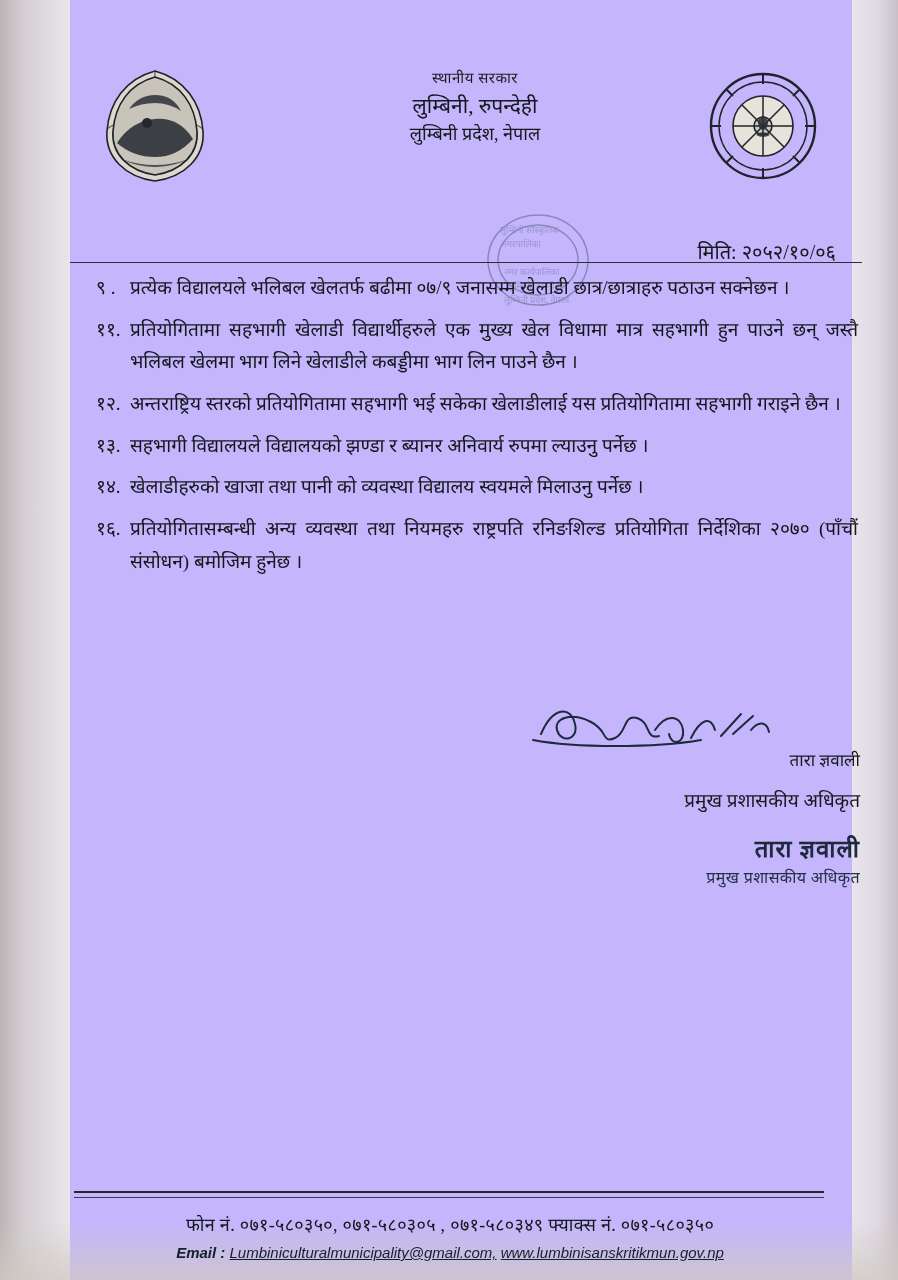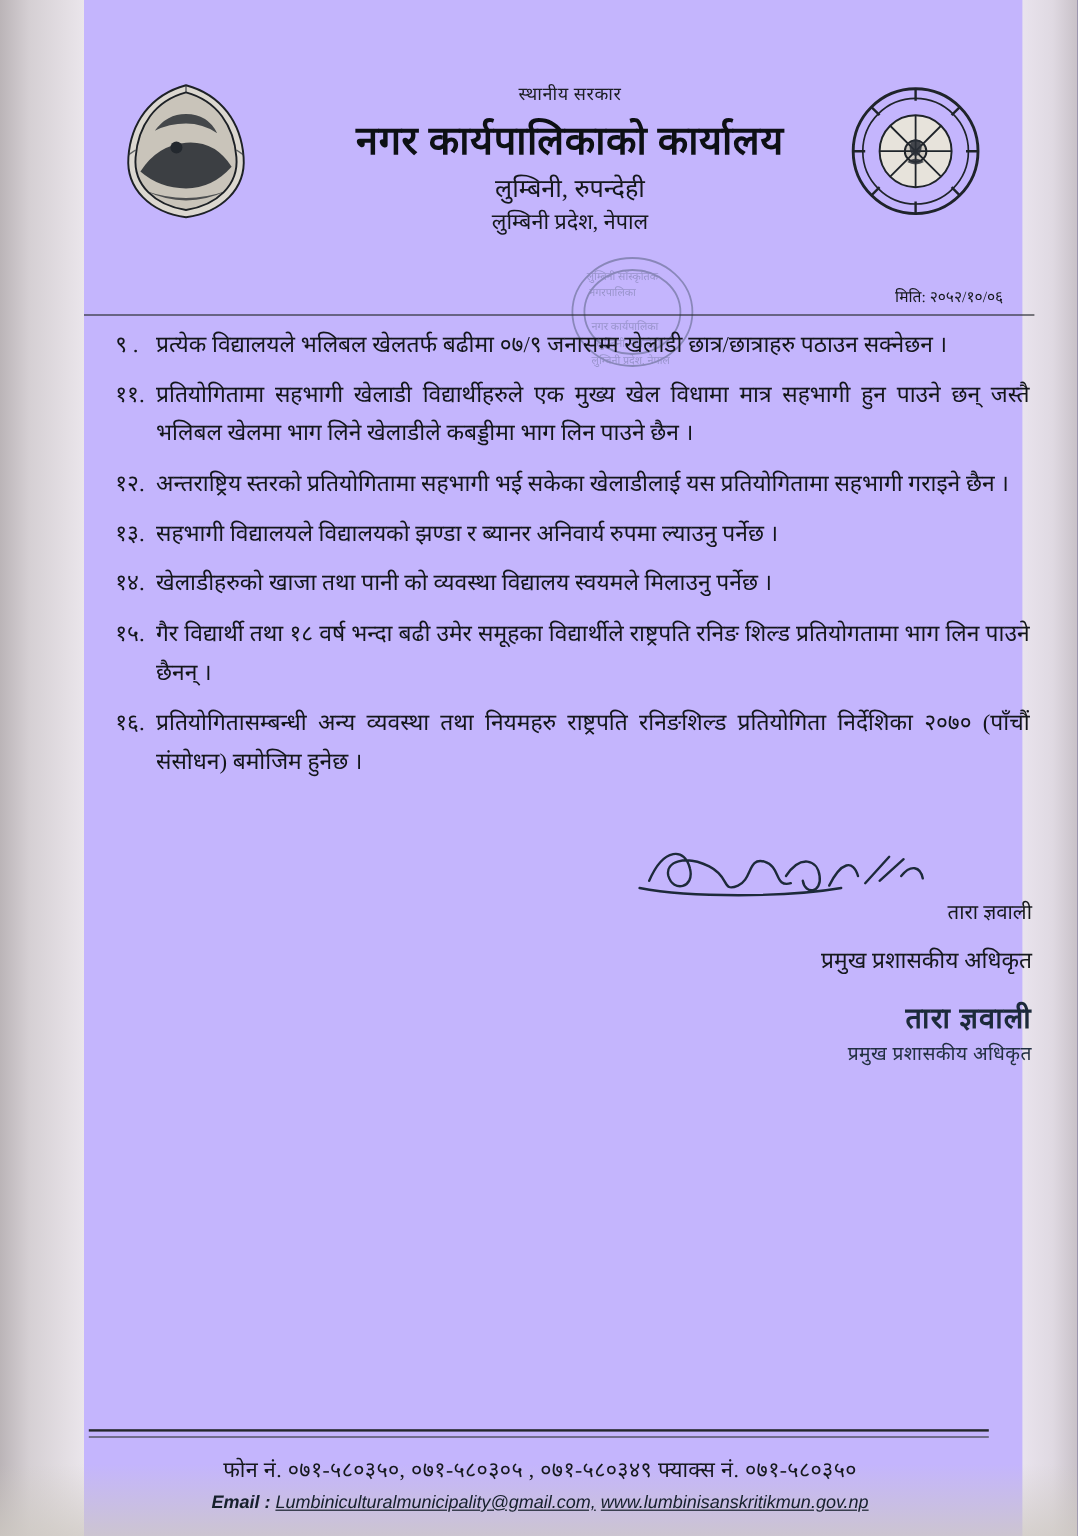--- a/index.html
+++ b/index.html
@@ -100,21 +100,21 @@
     margin-top: 4px;
   }
   .t-place2 {
     font-size: 18px;
     margin-top: 2px;
   }
 
   
   .office-stamp {
     position: absolute;
-    left: 397px; top: 150px;
+    left: 408px; top: 150px;
     width: 120px; height: 110px;
     opacity: .42;
     pointer-events: none;
   }
 
   
   .refblock {
     position: absolute;
     left: 100px; top: 200px;
     font-family: "Liberation Serif", serif;
@@ -127,21 +127,21 @@
     font-style: italic;
     color: #1b2430;
     margin-left: 6px;
     position: relative;
     top: 4px;
   }
   .date-right {
     position: absolute;
     right: 62px; top: 238px;
     font-family: "Liberation Serif", serif;
-    font-size: 13px;
+    font-size: 20px;
   }
   .rule {
     position: absolute;
     left: 70px; top: 262px;
     width: 792px; height: 0;
     border-top: 1.6px solid #2b2f34;
   }
 
   
   .body {
@@ -260,21 +260,20 @@
           <path d="M26 94 q34 12 68 0 q-34 16-68 0 z" opacity=".75"></path>
         </g>
         <g stroke="#2a2f35" stroke-width="1.2" fill="none" opacity=".7">
           <path d="M18 60 l-6 4 M102 60 l6 4 M60 12 l0 -6"></path>
         </g>
       </svg>
     </div>
 
     <div class="titles">
       <div class="t-local">स्थानीय सरकार</div>
-      <div class="t-office">नगर कार्यपालिकाको कार्यालय</div>
       <div class="t-place1">लुम्बिनी, रुपन्देही</div>
       <div class="t-place2">लुम्बिनी प्रदेश, नेपाल</div>
     </div>
 
     <div class="wheel">
       <svg width="118" height="118" viewBox="0 0 118 118">
         <g stroke="#1f242a" fill="none">
           <circle cx="59" cy="59" r="52" stroke-width="2.4"></circle>
           <circle cx="59" cy="59" r="44" stroke-width="1.4"></circle>
           <circle cx="59" cy="59" r="30" stroke-width="1.6" fill="#e7e3db"></circle>
@@ -340,24 +339,20 @@
     <div class="clause">
       <span class="num">१३.</span>
       <span class="txt">सहभागी विद्यालयले विद्यालयको झण्डा र ब्यानर अनिवार्य रुपमा ल्याउनु पर्नेछ ।</span>
     </div>
 
     <div class="clause">
       <span class="num">१४.</span>
       <span class="txt">खेलाडीहरुको खाजा तथा पानी को व्यवस्था विद्यालय स्वयमले मिलाउनु पर्नेछ ।</span>
     </div>
 
-    <div class="clause">
-      <span class="num">१५.</span>
-      <span class="txt">गैर विद्यार्थी तथा १८ वर्ष भन्दा बढी उमेर समूहका विद्यार्थीले राष्ट्रपति रनिङ शिल्ड प्रतियोगतामा भाग लिन पाउने छैनन् ।</span>
-    </div>
 
     <div class="clause">
       <span class="num">१६.</span>
       <span class="txt">प्रतियोगितासम्बन्धी अन्य व्यवस्था तथा नियमहरु राष्ट्रपति रनिङशिल्ड प्रतियोगिता निर्देशिका २०७० (पाँचौं संसोधन) बमोजिम हुनेछ ।</span>
     </div>
   </div>
 
   <div class="sig-area">
     <div class="sig-scribble">
       <svg width="280" height="52" viewBox="0 0 280 52" style="margin:0 auto;display:block;">

